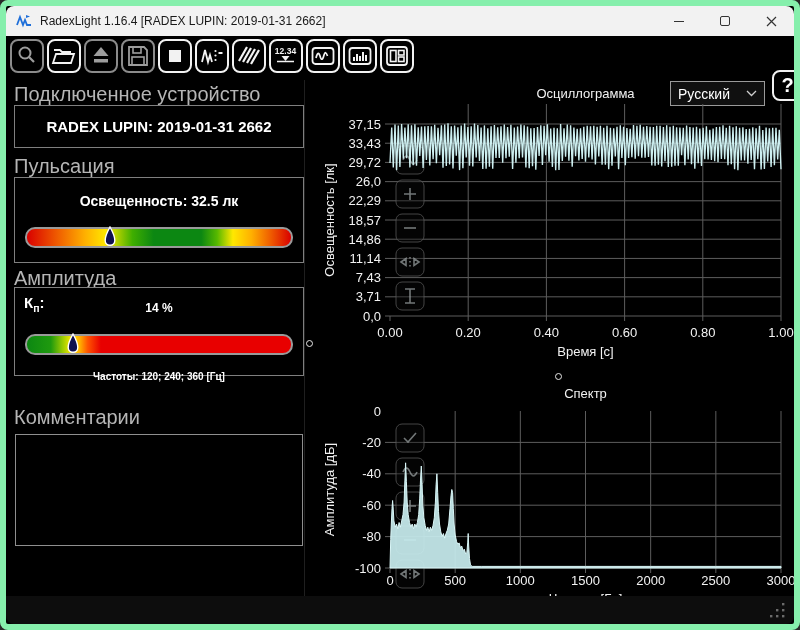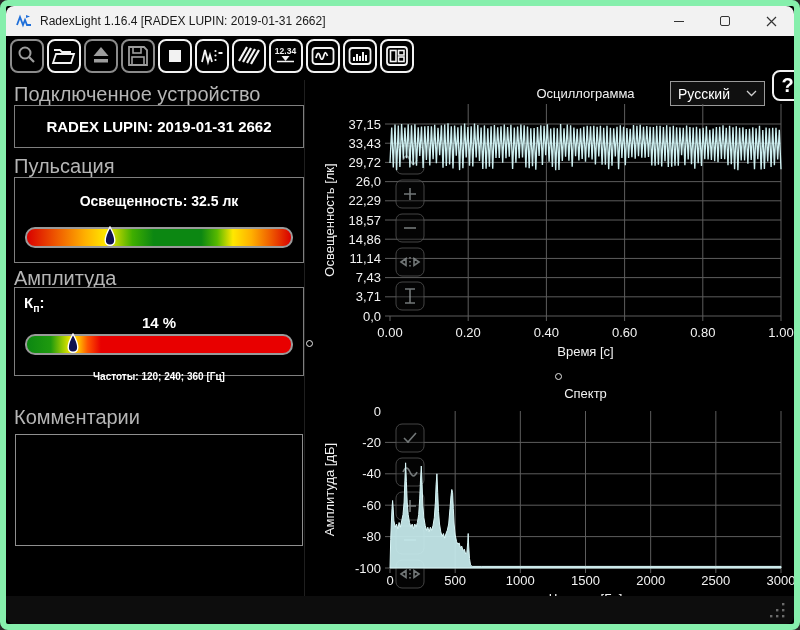--- a/index.html
+++ b/index.html
@@ -168,21 +168,21 @@
     <div class="grad-bar" style="top: 49px; background: linear-gradient(90deg, rgb(217, 0, 0) 0%, rgb(240, 96, 0) 12%, rgb(255, 176, 0) 22%, rgb(255, 232, 0) 30%, rgb(63, 174, 0) 40%, rgb(12, 135, 18) 48%, rgb(12, 135, 18) 66%, rgb(87, 184, 0) 72%, rgb(255, 232, 0) 78%, rgb(255, 176, 0) 85%, rgb(240, 96, 0) 92%, rgb(217, 0, 0) 100%);" id="value-bar">
       <svg class="droplet" id="value-marker" width="12" height="22" viewBox="0 0 12 22" style="left: 31.5%;">
         <path d="M6,1 C6,1 1.2,9.5 1.2,14.5 A4.8,4.8 0 0 0 10.8,14.5 C10.8,9.5 6,1 6,1 Z" fill="#10104f" stroke="#fff" stroke-width="1.4"></path>
       </svg>
     </div>
   </div>
 
   <div class="sec-label" style="top:261px">Амплитуда</div>
   <div class="panel-box" style="top:281px;height:89px">
     <div style="position:absolute;left:9px;top:6px;color:#fff;font-weight:bold;font-size:15px"><span>К</span><sub>п</sub><span>:</span></div>
-    <div class="center-bold" style="top:26px;font-size:15px">14 %</div>
+    <div class="center-bold" style="top:13px;font-size:12px">14 %</div>
     <div class="grad-bar" style="top: 46px; background: linear-gradient(90deg, rgb(12, 135, 18) 0%, rgb(31, 154, 14) 9%, rgb(168, 208, 0) 14%, rgb(255, 232, 0) 17%, rgb(255, 176, 0) 20%, rgb(255, 84, 0) 23%, rgb(232, 0, 0) 28%, rgb(232, 0, 0) 100%);" id="pulsation-bar">
       <svg class="droplet" id="pulsation-marker" width="12" height="22" viewBox="0 0 12 22" style="left: 17.5%;">
         <path d="M6,1 C6,1 1.2,9.5 1.2,14.5 A4.8,4.8 0 0 0 10.8,14.5 C10.8,9.5 6,1 6,1 Z" fill="#10104f" stroke="#fff" stroke-width="1.4"></path>
       </svg>
     </div>
     <div class="center-bold" style="top:83px;font-size:10px">Частоты: 120; 240; 360 [Гц]</div>
   </div>
 
   <div class="sec-label" style="top:400px">Комментарии</div>
   <textarea id="comments-textarea" style=""></textarea>

